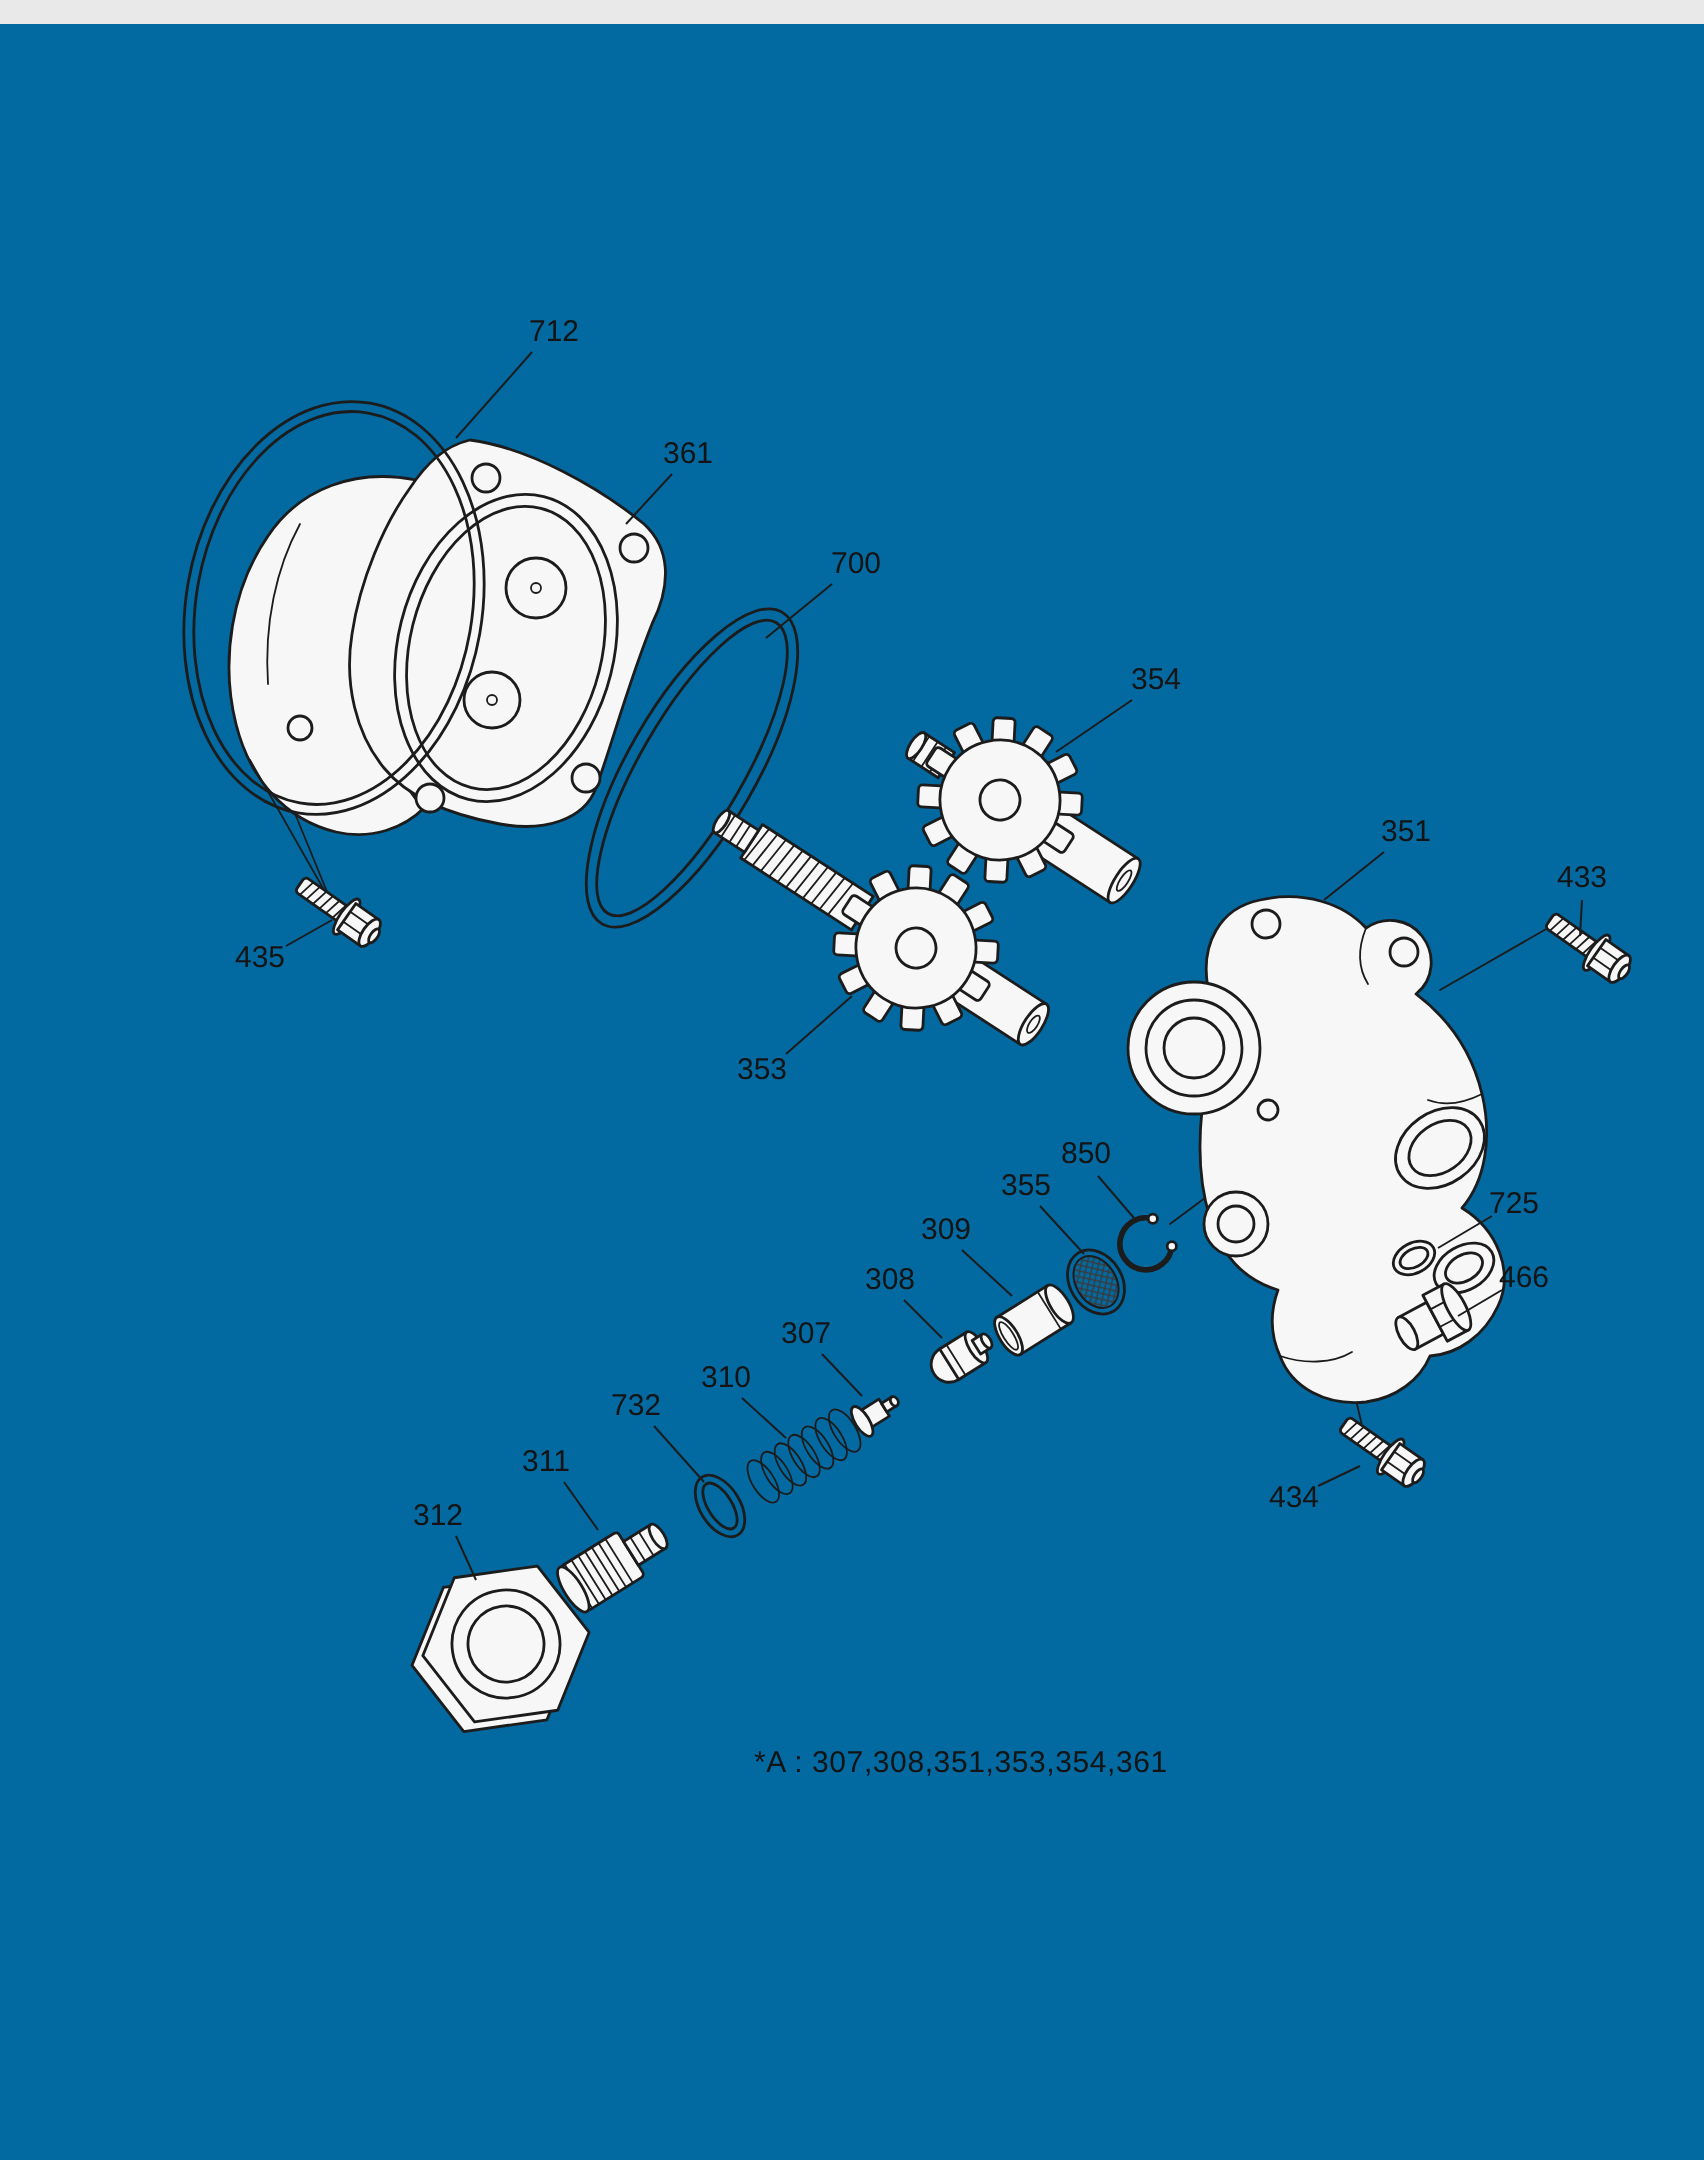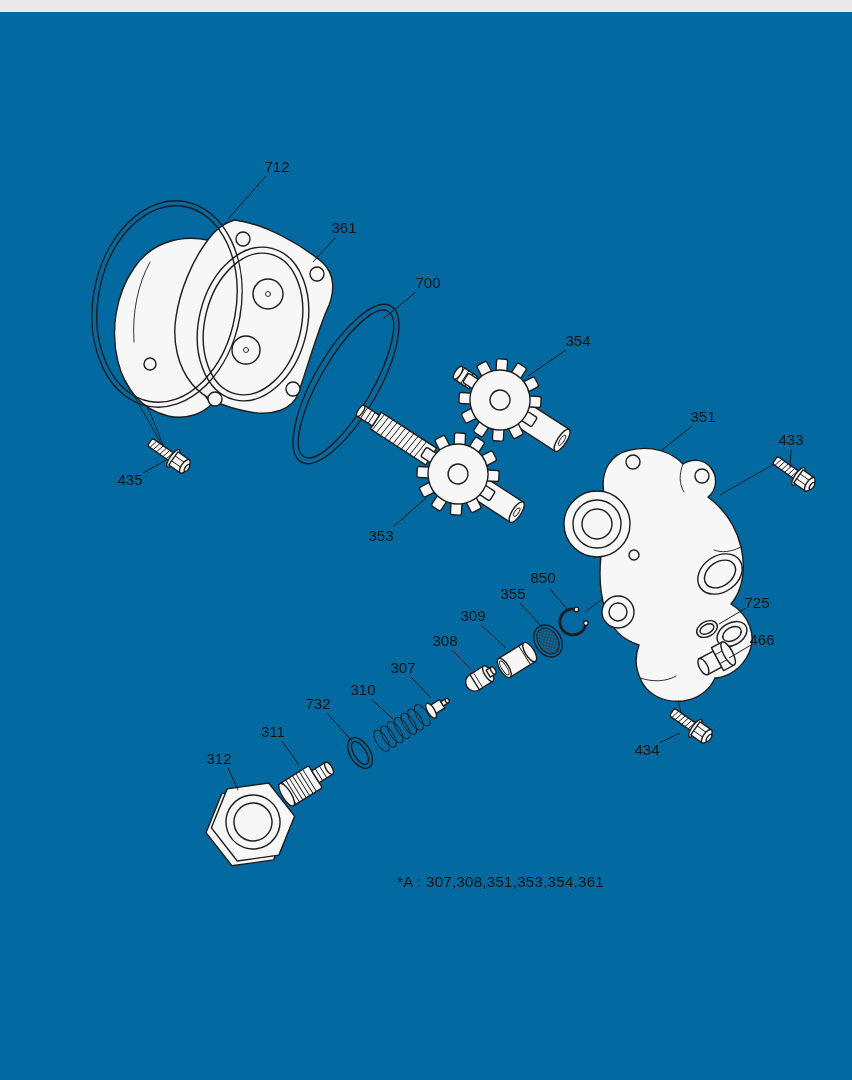--- a/index.html
+++ b/index.html
@@ -5,21 +5,21 @@
   html,body{margin:0;padding:0;background:#e9e9e9;}
   .stage{position:relative;width:852px;height:1080px;background:#0369a1;overflow:hidden;
          font-family:"Liberation Sans",sans-serif;margin-top:12px;}
   svg{position:absolute;left:0;top:0;}
   
   .s  {stroke:#1c1c1c;stroke-width:1.4;fill:none;stroke-linecap:round;stroke-linejoin:round;}
   .sf {stroke:#1c1c1c;stroke-width:1.4;fill:#f7f7f7;stroke-linecap:round;stroke-linejoin:round;}
   .thin{stroke:#1c1c1c;stroke-width:0.9;fill:none;stroke-linecap:round;}
   .leader{stroke:#1c1c1c;stroke-width:1;fill:none;}
   .part-label{font:15px "Liberation Sans",sans-serif;fill:#141414;dominant-baseline:central;}
-  .footnote{position:absolute;left:397px;top:861px;font:15px "Liberation Sans",sans-serif;
+  .footnote{position:absolute;left:377px;top:861px;font:15px "Liberation Sans",sans-serif;
             color:#141414;letter-spacing:.3px;}
 </style>
 </head>
 <body>
 
 <div class="stage">
 
 <svg width="852" height="1080" viewBox="0 0 852 1080" xmlns="http://www.w3.org/2000/svg">
 
   <defs>

